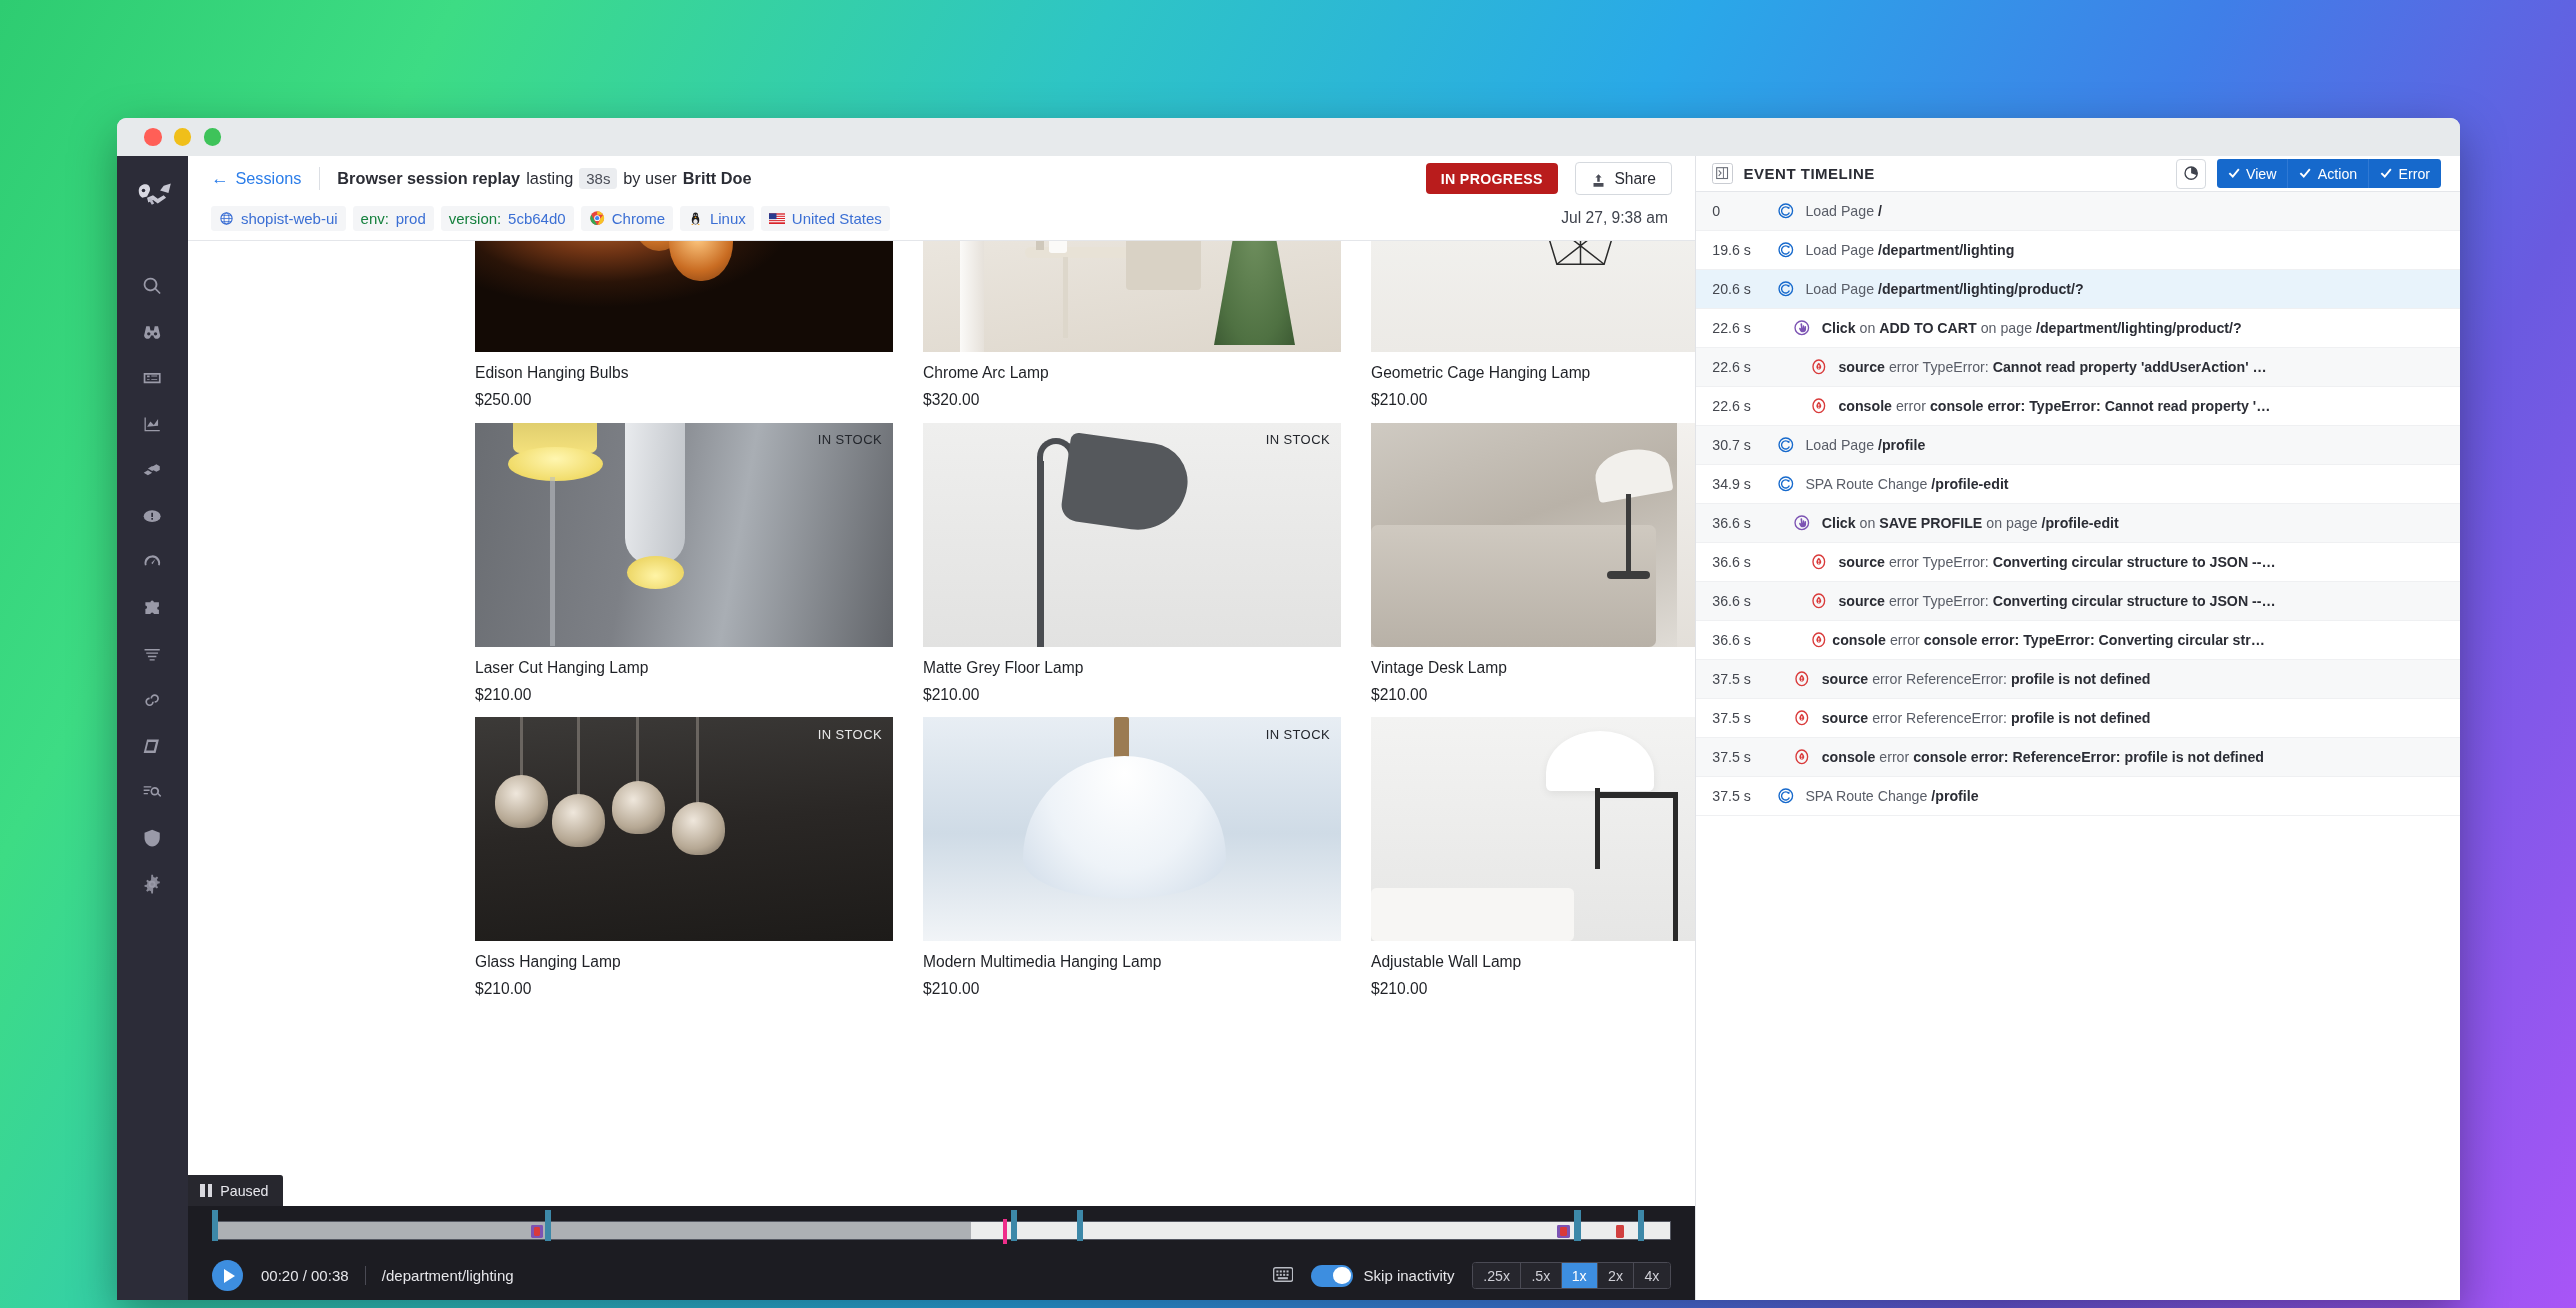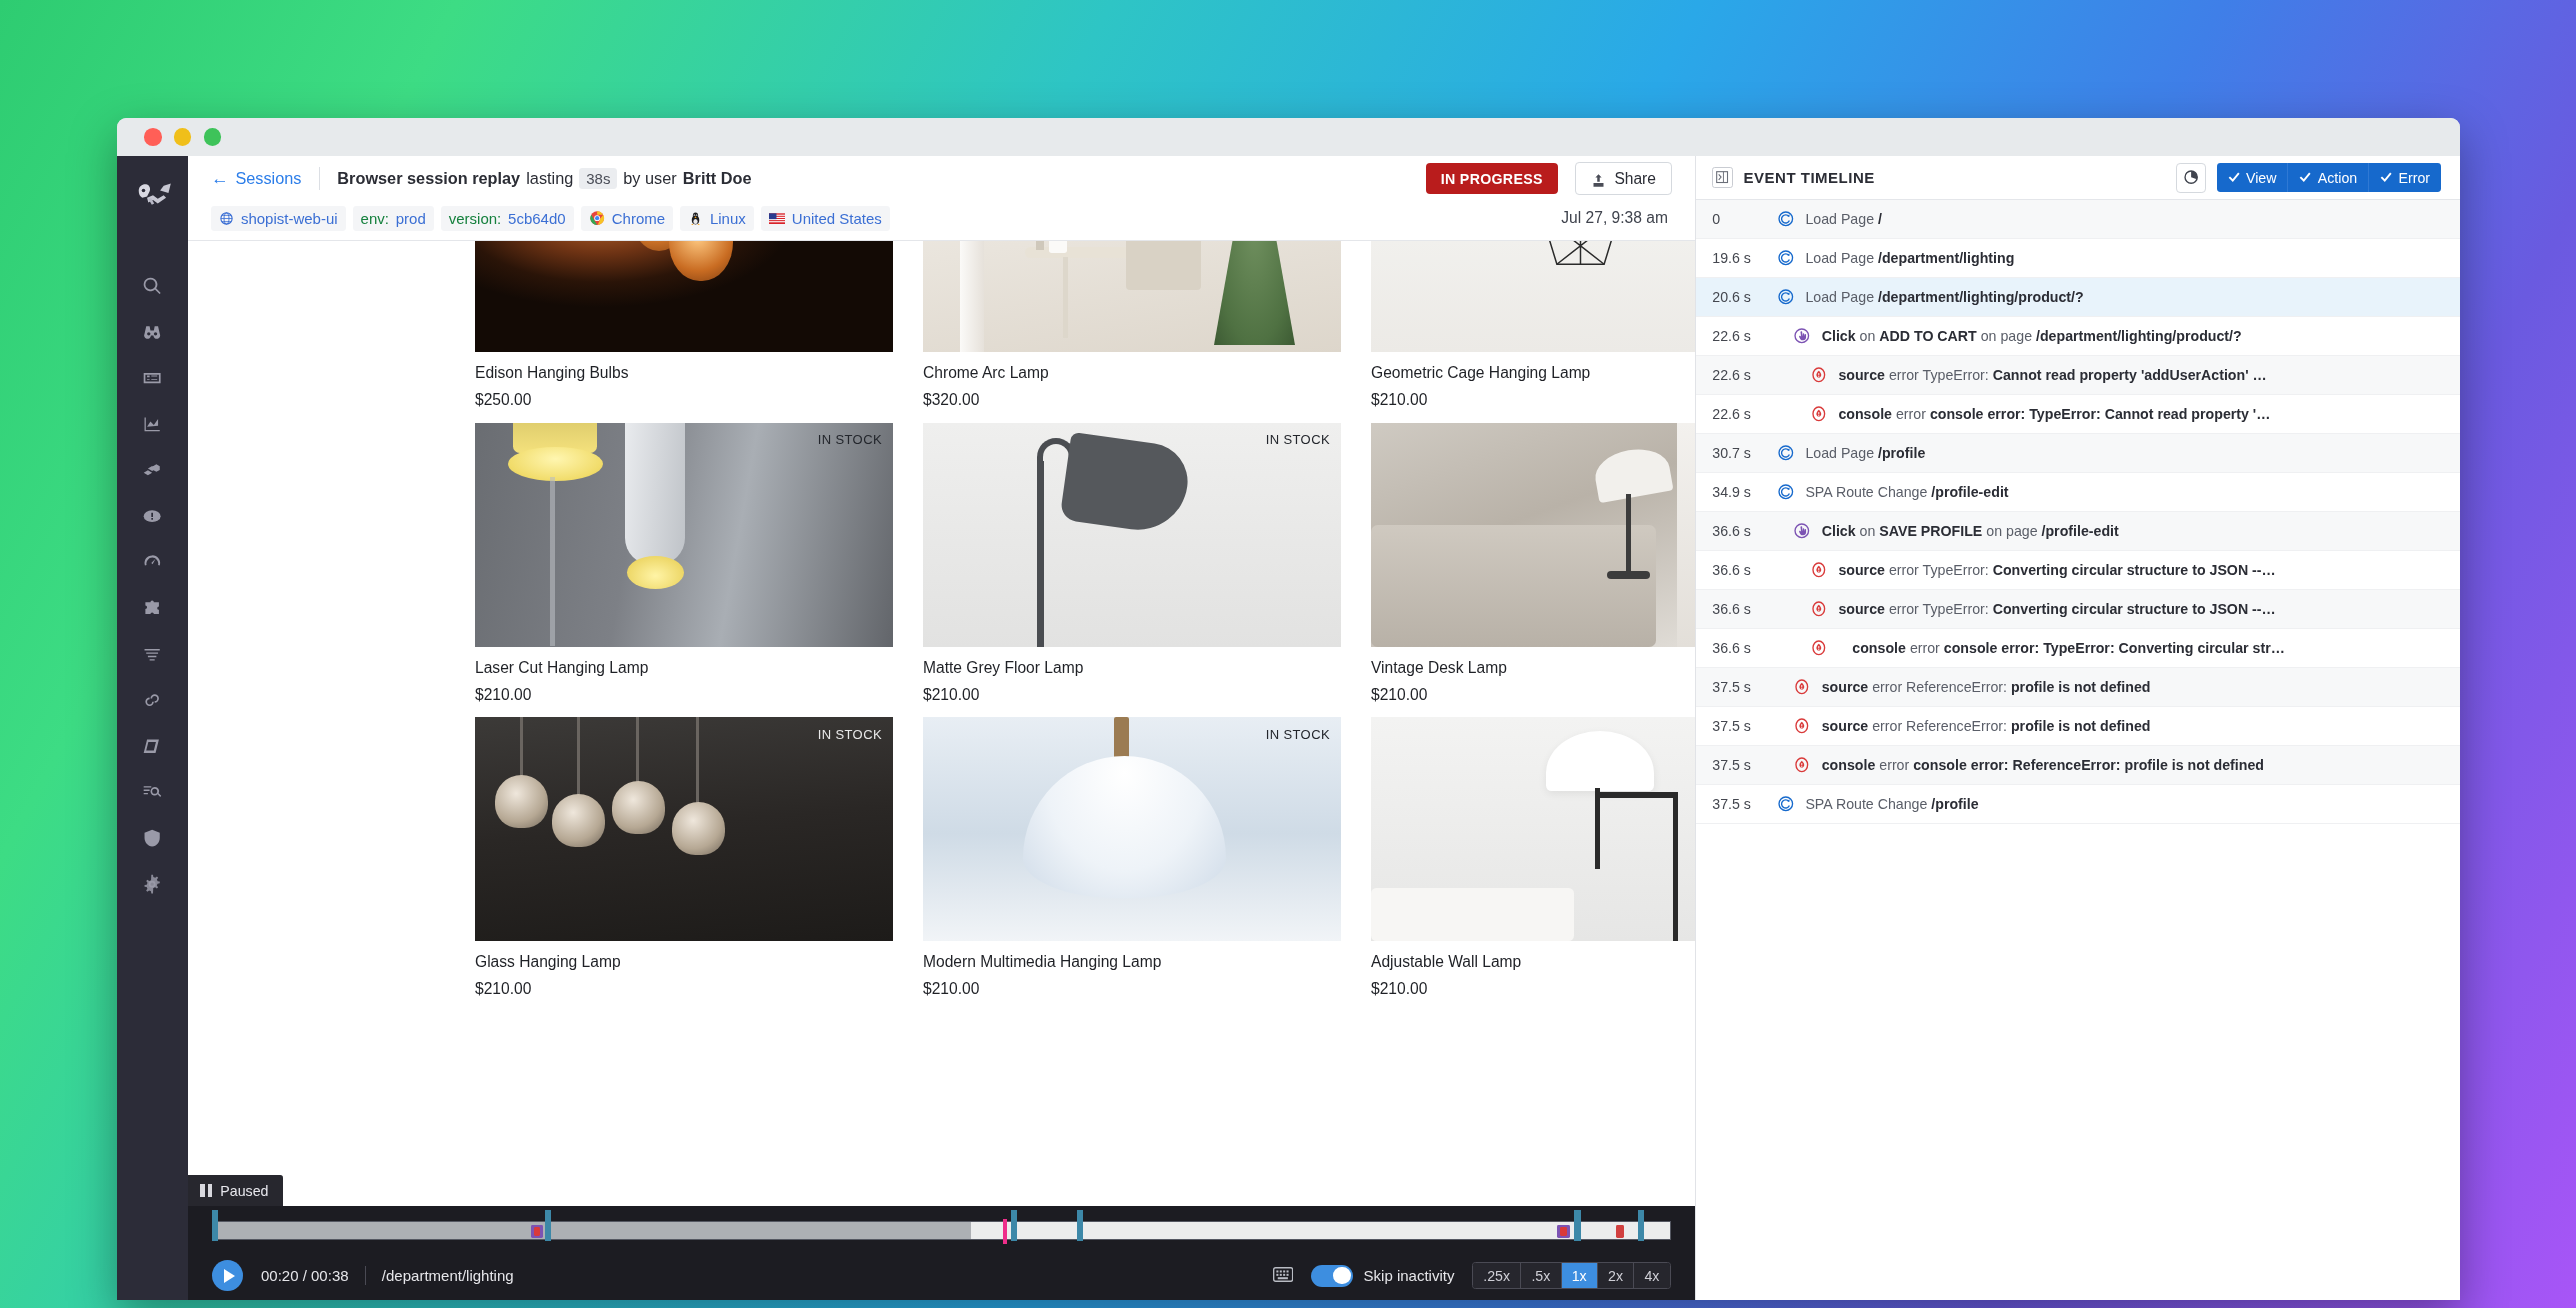--- a/index.html
+++ b/index.html
@@ -133,21 +133,21 @@
   }
   #skip-toggle .knob { position: absolute; right: 2px; top: 2px; width: 17.6px; height: 17.6px; border-radius: 50%; background: #fff; }
   #skip-label { color: #e6e6ea; font-size: 15px; margin-right: 17.6px; }
   #speeds { display: flex; border: 0.7px solid #4a4a54; border-radius: 3.4px; overflow: hidden; }
   .speed { padding: 4.7px 10.2px; font-size: 14.2px; color: #cfcfd6; border-right: 0.7px solid #4a4a54; cursor: pointer; background: #26262d; }
   .speed:last-child { border-right: none; }
   .speed.active { background: #3d8ee0; color: #fff; }
 
   
   #timeline-panel { width: 765px; flex: 0 0 765px; background: #fff; border-left: 0.7px solid #e1e3e7; display: flex; flex-direction: column; }
-  #tl-header { height: 44px; display: flex; align-items: center; padding: 0 19px 0 16.3px; border-bottom: 0.7px solid #e4e6ea; }
+  #tl-header { height: 36px; display: flex; align-items: center; padding: 0 19px 0 16.3px; border-bottom: 0.7px solid #e4e6ea; }
   #tl-collapse { width: 20.3px; height: 20.3px; border: 0.7px solid #c9ccd2; border-radius: 2.7px; display: flex; align-items: center; justify-content: center; cursor: pointer; }
   #tl-title { font-size: 15px; font-weight: 700; letter-spacing: 0.5px; color: #2b2d35; margin-left: 11px; }
   #tl-hspacer { flex: 1; }
   #tl-donut { width: 30px; height: 30px; border: 0.7px solid #d5d9de; border-radius: 4.1px; display: flex; align-items: center; justify-content: center; margin-right: 11px; cursor: pointer; }
   #tl-filters { display: flex; border-radius: 3.4px; overflow: hidden; }
   .tl-filter { background: #1669cc; color: #fff; font-size: 14.2px; padding: 6.8px 11px; display: flex; align-items: center; gap: 6.1px; border-right: 0.7px solid #2f79d4; cursor: pointer; }
   .tl-filter:last-child { border-right: none; }
   #tl-list { flex: 1; overflow: hidden; }
   .tl-row { display: flex; align-items: center; height: 39px; padding: 0 13.6px 0 16.3px; border-bottom: 0.7px solid #eff0f2; cursor: pointer; position: relative; }
   .tl-row.alt { background: #f7f8f9; }
@@ -701,21 +701,21 @@
           <div class="tl-row">
             <div class="tl-time">36.6 s</div>
             <div class="tl-icon ind-2">
               <svg width="17.6" height="17.6" viewBox="0 0 26 26">
   <ellipse cx="13" cy="13" rx="8.6" ry="10" fill="none" stroke="#d93a3a" stroke-width="2"></ellipse>
   <path d="M13 7c2.4 2.2 3.6 4.2 3.6 6.3 0 2.2-1.6 3.8-3.6 3.8s-3.6-1.6-3.6-3.8C9.4 11.2 10.6 9.2 13 7z" fill="#d93a3a"></path>
   <rect x="12.3" y="10.4" width="1.4" height="3.6" fill="#fff"></rect>
   <rect x="12.3" y="14.8" width="1.4" height="1.4" fill="#fff"></rect>
               </svg>
             </div>
-            <div class="tl-text" style="margin-left: 22px;"><b>console</b> <span class="muted">error</span> <b>console error: TypeError: Converting circular str…</b></div>
+            <div class="tl-text" style="margin-left: 2px;"><b>console</b> <span class="muted">error</span> <b>console error: TypeError: Converting circular str…</b></div>
           </div>
           <div class="tl-row alt">
             <div class="tl-time">37.5 s</div>
             <div class="tl-icon ind-1">
               <svg width="17.6" height="17.6" viewBox="0 0 26 26">
   <ellipse cx="13" cy="13" rx="8.6" ry="10" fill="none" stroke="#d93a3a" stroke-width="2"></ellipse>
   <path d="M13 7c2.4 2.2 3.6 4.2 3.6 6.3 0 2.2-1.6 3.8-3.6 3.8s-3.6-1.6-3.6-3.8C9.4 11.2 10.6 9.2 13 7z" fill="#d93a3a"></path>
   <rect x="12.3" y="10.4" width="1.4" height="3.6" fill="#fff"></rect>
   <rect x="12.3" y="14.8" width="1.4" height="1.4" fill="#fff"></rect>
               </svg>

